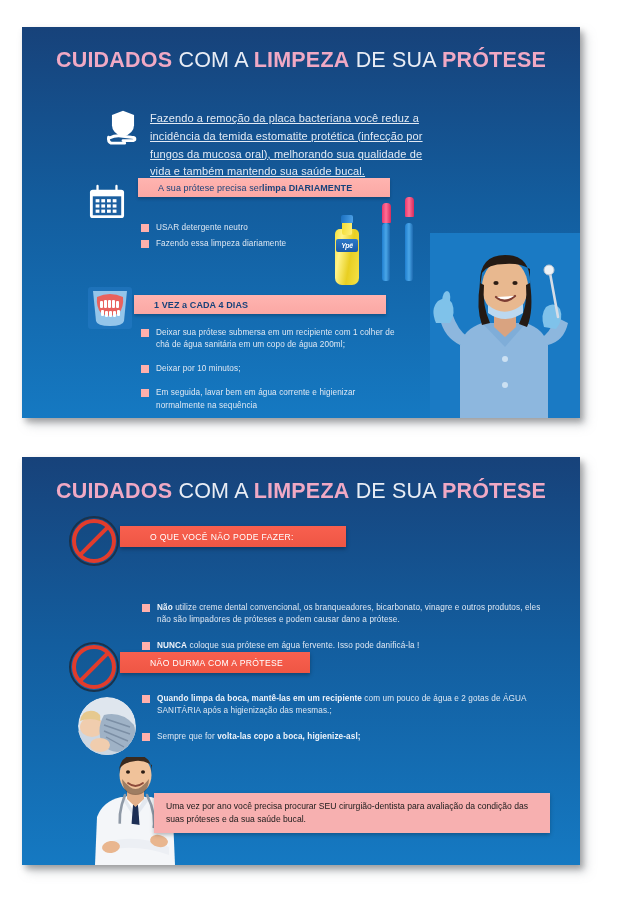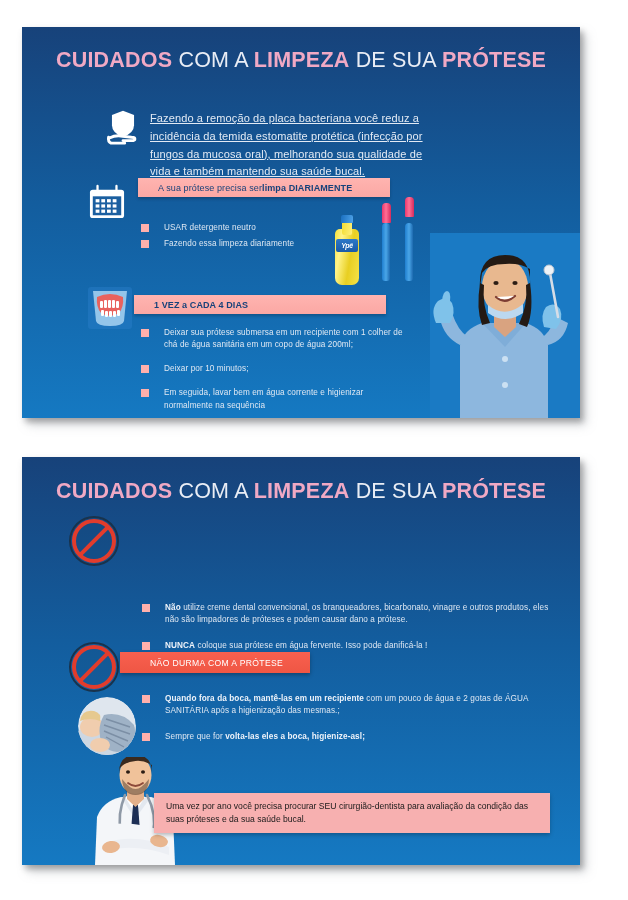--- a/index.html
+++ b/index.html
@@ -69,21 +69,21 @@
     box-shadow: 0 2px 4px rgba(0,0,0,.3);
     display: flex; align-items: center;
     padding-left: 30px;
     color: #ffffff;
     font-size: 8.6px;
     letter-spacing: .35px;
   }
 
   
   .bullets { position: absolute; }
-  .bullet { display: flex; margin-bottom: 4px; gap: 8px; }
+  .bullet { display: flex; margin-bottom: 4px; }
   .bullet .sq {
     flex: 0 0 auto;
     width: 8px; height: 8px;
     background: #ffb0ac;
     margin-right: 7px; margin-top: 2px;
   }
   .bullet .tx {
     font-size: 8.2px; line-height: 1.48;
     color: #dfe8f3; letter-spacing: .1px;
   }
@@ -324,20 +324,23 @@
   <div class="slide" id="slide2">
 
     <div class="title">
       <span class="pk">CUIDADOS</span><span class="wh"> COM A </span><span class="pk">LIMPEZA</span><span class="wh"> DE SUA </span><span class="pk">PRÓTESE</span>
     </div>
 
     <div class="noentry" style="left:50px; top:62px;">
       <span class="ring2"></span>
     </div>
 
+    <div class="banner-red" style="left:98px; top:69px; width:226px;">
+      <span>O QUE VOCÊ NÃO PODE FAZER:</span>
+    </div>
 
     <div class="bullets" style="left:120px; top:102px; width:412px;margin-top:43px;">
       <div class="bullet gap2">
         <span class="sq"></span>
         <span class="tx"><b>Não</b><span> utilize creme dental convencional, os branqueadores, bicarbonato, vinagre e outros produtos, eles não são limpadores de próteses e podem causar dano a prótese.</span></span>
       </div>
       <div class="bullet">
         <span class="sq"></span>
         <span class="tx"><b>NUNCA</b><span> coloque sua prótese em água fervente. Isso pode danificá-la !</span></span>
       </div>
@@ -364,25 +367,25 @@
             <path d="M26 34 L50 44"></path>
             <path d="M28 40 L46 50"></path>
         </g>
         <ellipse cx="22" cy="48" rx="10" ry="7" fill="#f0cdae"></ellipse>
       </svg>
     </div>
 
     <div class="bullets" style="left:120px; top:236px; width:400px;">
       <div class="bullet gap2">
         <span class="sq"></span>
-        <span class="tx"><b>Quando fora da boca, mantê-las em um recipiente</b><span> com um pouco de água e 2 gotas de ÁGUA SANITÁRIA após a higienização das mesmas.;</span></span>
+        <span class="tx"><b>Quando limpa da boca, mantê-las em um recipiente</b><span> com um pouco de água e 2 gotas de ÁGUA SANITÁRIA após a higienização das mesmas.;</span></span>
       </div>
       <div class="bullet">
         <span class="sq"></span>
-        <span class="tx"><span>Sempre que for </span><b>volta-las eles a boca, higienize-asl;</b></span>
+        <span class="tx"><span>Sempre que for </span><b>volta-las copo a boca, higienize-asl;</b></span>
       </div>
     </div>
 
     <div class="photo" style="left:55px; top:300px; width:110px; height:108px;">
       <svg viewBox="0 0 110 108" width="110" height="108">
         <path d="M55 108 L55 46 Q62 34 78 30 L102 30 Q110 36 110 52 L110 108 Z" fill="#1a7ac4" opacity="0"></path>
 
         <path d="M18 108 L20 60 Q26 44 44 40 L74 40 Q92 44 96 60 L98 108 Z" fill="#f4f6f9"></path>
         <path d="M44 40 L58 62 L74 40 Z" fill="#e3e8ef"></path>
 

